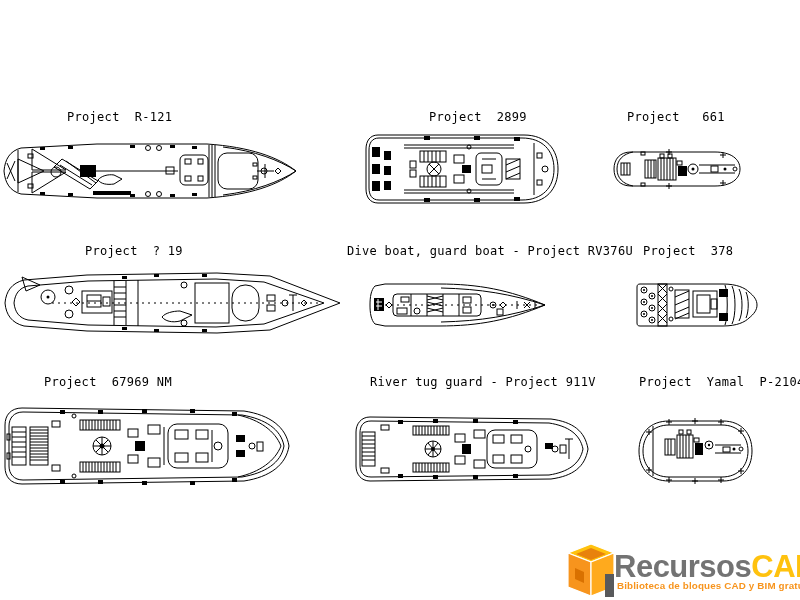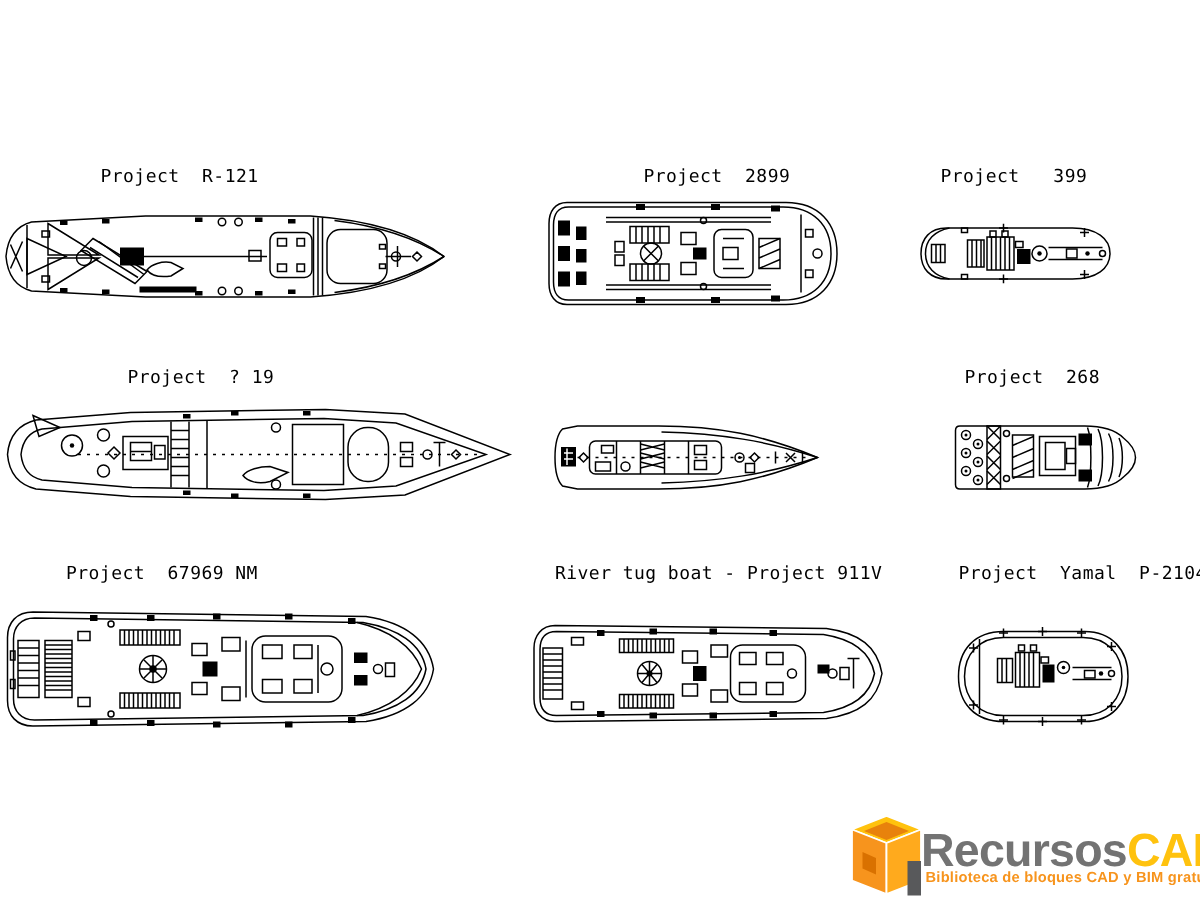--- a/index.html
+++ b/index.html
@@ -17,25 +17,26 @@
   #brand .p2{color:#FFC20E;}
   #tagline{position:absolute;left:50px;top:37px;font-family:"Liberation Sans",sans-serif;font-weight:bold;font-size:9.8px;color:#F7941D;white-space:nowrap;letter-spacing:.15px;}
 </style>
 </head>
 <body>
 
 <div id="sheet">
 
   <div class="lbl" style="left:67px;top:110px">Project  R-121</div>
   <div class="lbl" style="left:429px;top:110px">Project  2899</div>
-  <div class="lbl" style="left:627px;top:110px">Project   399</div>
+  <div class="lbl" style="left:627px;top:110px">Project   661</div>
   <div class="lbl" style="left:85px;top:244px">Project  ? 19</div>
-  <div class="lbl" style="left:643px;top:244px">Project  268</div>
+  <div class="lbl" style="left:347px;top:244px">Dive boat, guard boat - Project RV376U</div>
+  <div class="lbl" style="left:643px;top:244px">Project  378</div>
   <div class="lbl" style="left:44px;top:375px">Project  67969 NM</div>
-  <div class="lbl" style="left:370px;top:375px">River tug boat - Project 911V</div>
+  <div class="lbl" style="left:370px;top:375px">River tug guard - Project 911V</div>
   <div class="lbl" style="left:639px;top:375px">Project  Yamal  P-2104</div>
 
   <svg class="ship" style="left:2px;top:139px" width="296" height="64" viewBox="0 0 296 64">
     <path d="M2,32 C3,20 8,12 19,9 L95,5 L205,5 C248,8 276,18 294,32 C276,46 248,56 205,59 L95,59 L19,55 C8,52 3,44 2,32 Z"></path>
     <path d="M294,32 C277,21 253,12 221,8 M294,32 C277,43 253,52 221,56"></path>
     <path d="M5,24 L13,42 M5,40 L13,22 M16,11 L16,53"></path>
     <polygon points="30,10 64,31 30,31"></polygon>
     <polygon points="30,54 64,33 30,33"></polygon>
     <polygon points="16,20 42,32 16,44"></polygon>
     <polygon points="60,20 96,42 88,50 52,28"></polygon>

